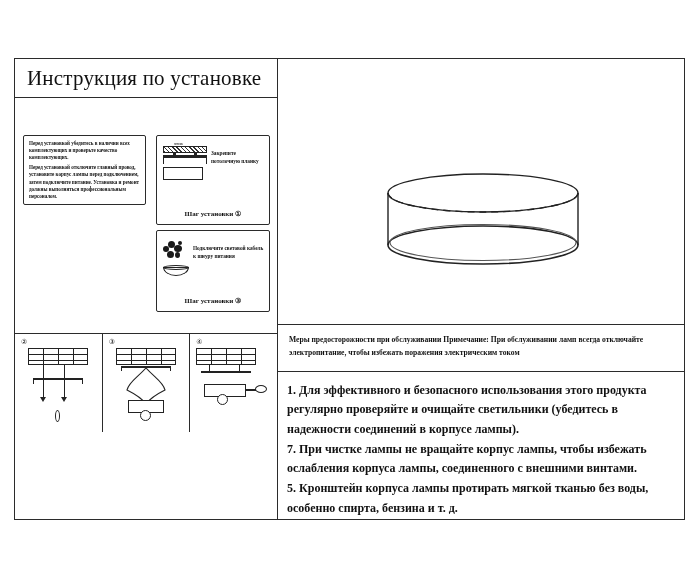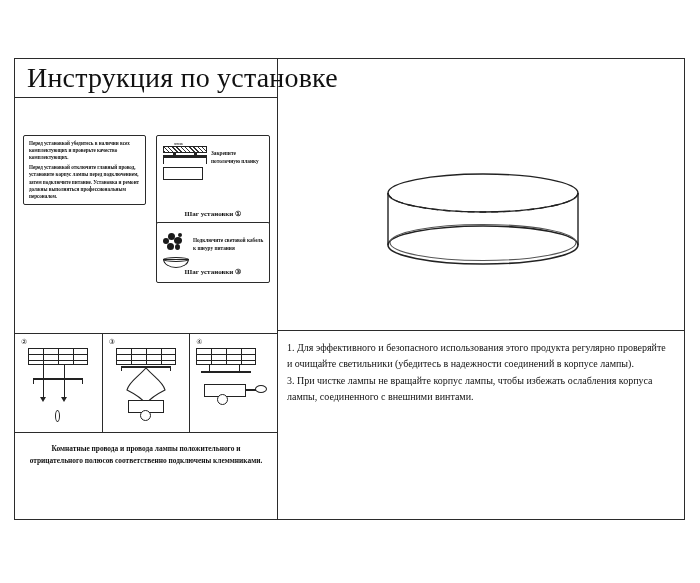--- a/index.html
+++ b/index.html
@@ -38,42 +38,42 @@
   }
   #title-band {
     height: 39px;
     box-sizing: border-box;
     border-bottom: 1px solid #2b2b2b;
     display: flex;
     align-items: center;
     padding-left: 12px;
   }
   #title-band .title-text {
-    font-size: 28px;
+    font-size: 21px;
     letter-spacing: .2px;
     white-space: nowrap;
   }
   #steps-band {
     height: 236px;
     box-sizing: border-box;
     border-bottom: 1px solid #2b2b2b;
     position: relative;
   }
 
   .rbox {
     position: absolute;
     border: 1px solid #2b2b2b;
     border-radius: 2px;
     box-sizing: border-box;
     background: #fff;
   }
   #box-intro  { left: 8px;   top: 37px;  width: 123px; height: 70px; border-radius: 2px; }
   #box-step1  { left: 141px; top: 37px;  width: 114px; height: 90px; }
   #box-step2  { left: 8px;   top: 136px; width: 123px; height: 86px; }
-  #box-step3  { left: 141px; top: 124px; width: 114px; height: 61px; }
+  #box-step3  { left: 141px; top: 132px; width: 114px; height: 82px; }
 
   .intro-text {
     font-size: 5.1px;
     line-height: 1.42;
     padding: 4px 5px;
     font-weight: bold;
     letter-spacing: -0.02px;
   }
   .intro-text p { margin: 0 0 2.5px 0; }
 
@@ -270,23 +270,23 @@
     flex: 1;
     box-sizing: border-box;
     padding: 9px 11px 0 9px;
   }
   #list-area ol {
     margin: 0;
     padding: 0;
     list-style: none;
   }
   #list-area li {
-    font-size: 10px;
+    font-size: 12px;
     line-height: 1.63;
-    font-weight: normal;
+    font-weight: bold;
     margin-bottom: 0.5px;
   }
 </style>
 </head>
 <body>
 
 <div id="sheet">
 
   <div id="left-col">
 
@@ -391,21 +391,20 @@
               <div style="position:absolute;left:9px;top:36px;width:42px;height:13px;border:1px solid #222;box-sizing:border-box;"></div>
               <div style="position:absolute;left:51px;top:41px;width:10px;height:1.5px;background:#222;"></div>
               <div style="position:absolute;left:60px;top:37px;width:12px;height:8px;border:1.5px solid #222;border-radius:50%;box-sizing:border-box;"></div>
               <div class="circle-o" style="position:absolute;left:22px;top:46px;background:#fff;"></div>
             </div>
           </div>
         </div>
 
       </div>
 
-      <div class="panel-caption">Комнатные провода и провода лампы положительного и отрицательного полюсов соответственно подключены клеммниками.</div>
     </div>
 
   </div>
 
   <div id="right-col">
 
     <div id="lamp-area">
       <svg id="lamp-svg" width="202" height="112" viewBox="0 0 202 112">
 
         <path d="M6 22 L6 74" stroke="#222" stroke-width="1.4" fill="none"></path>
@@ -413,23 +412,25 @@
 
         <ellipse cx="101" cy="22" rx="95" ry="19" fill="none" stroke="#222" stroke-width="1.4"></ellipse>
 
         <path d="M6 22 A95 19 0 0 0 196 22" fill="none" stroke="#222" stroke-width="1.3" stroke-dasharray="7 5"></path>
 
         <ellipse cx="101" cy="74" rx="95" ry="19" fill="none" stroke="#222" stroke-width="1.6"></ellipse>
         <ellipse cx="101" cy="71.5" rx="93" ry="18" fill="none" stroke="#555" stroke-width="1.1"></ellipse>
       </svg>
     </div>
 
+    <div id="note-area">Меры предосторожности при обслуживании Примечание: При обслуживании ламп всегда отключайте электропитание, чтобы избежать поражения электрическим током</div>
 
     <div id="list-area">
       <ol>
         <li>1. Для эффективного и безопасного использования этого продукта регулярно проверяйте и очищайте светильники (убедитесь в надежности соединений в корпусе лампы).</li>
-        <li>3. При чистке лампы не вращайте корпус лампы, чтобы избежать ослабления корпуса лампы, соединенного с внешними винтами.</li>
+        <li>7. При чистке лампы не вращайте корпус лампы, чтобы избежать ослабления корпуса лампы, соединенного с внешними винтами.</li>
+        <li>5. Кронштейн корпуса лампы протирать мягкой тканью без воды, особенно спирта, бензина и т. д.</li>
       </ol>
     </div>
 
   </div>
 
 </div>
 
 </body></html>

